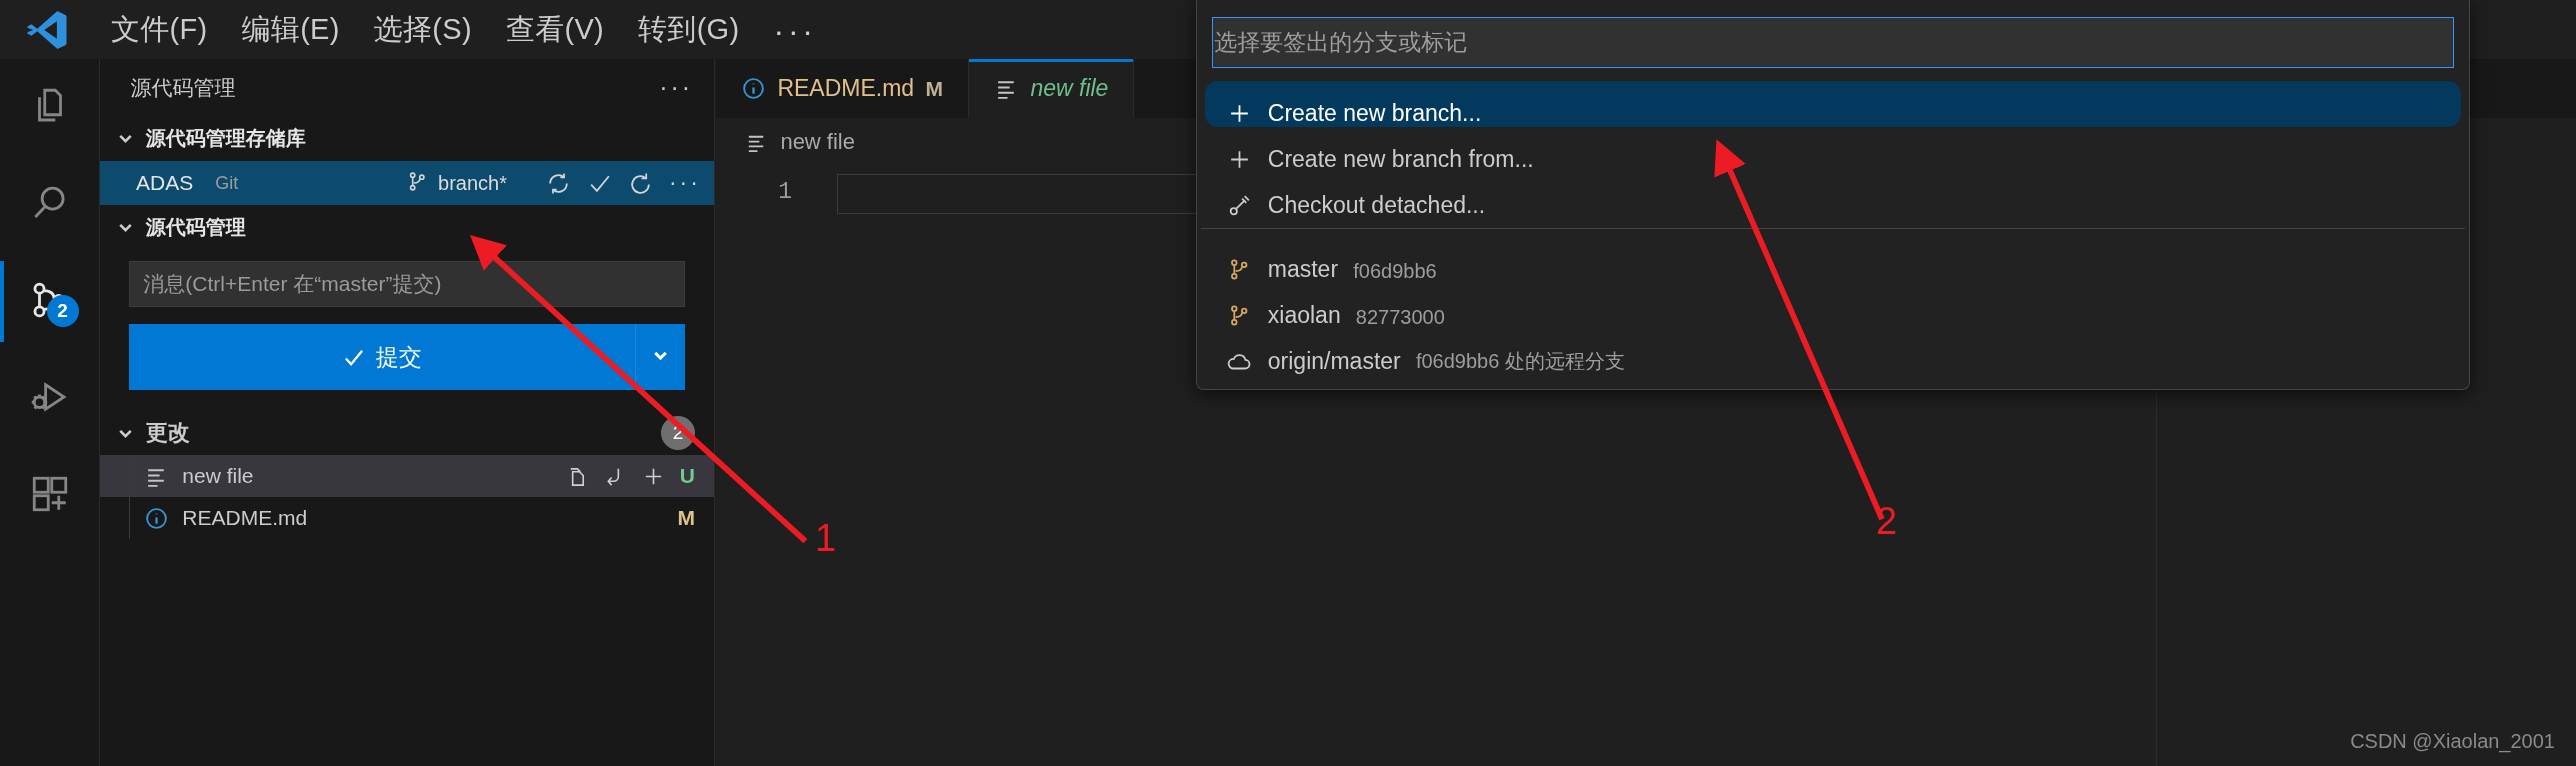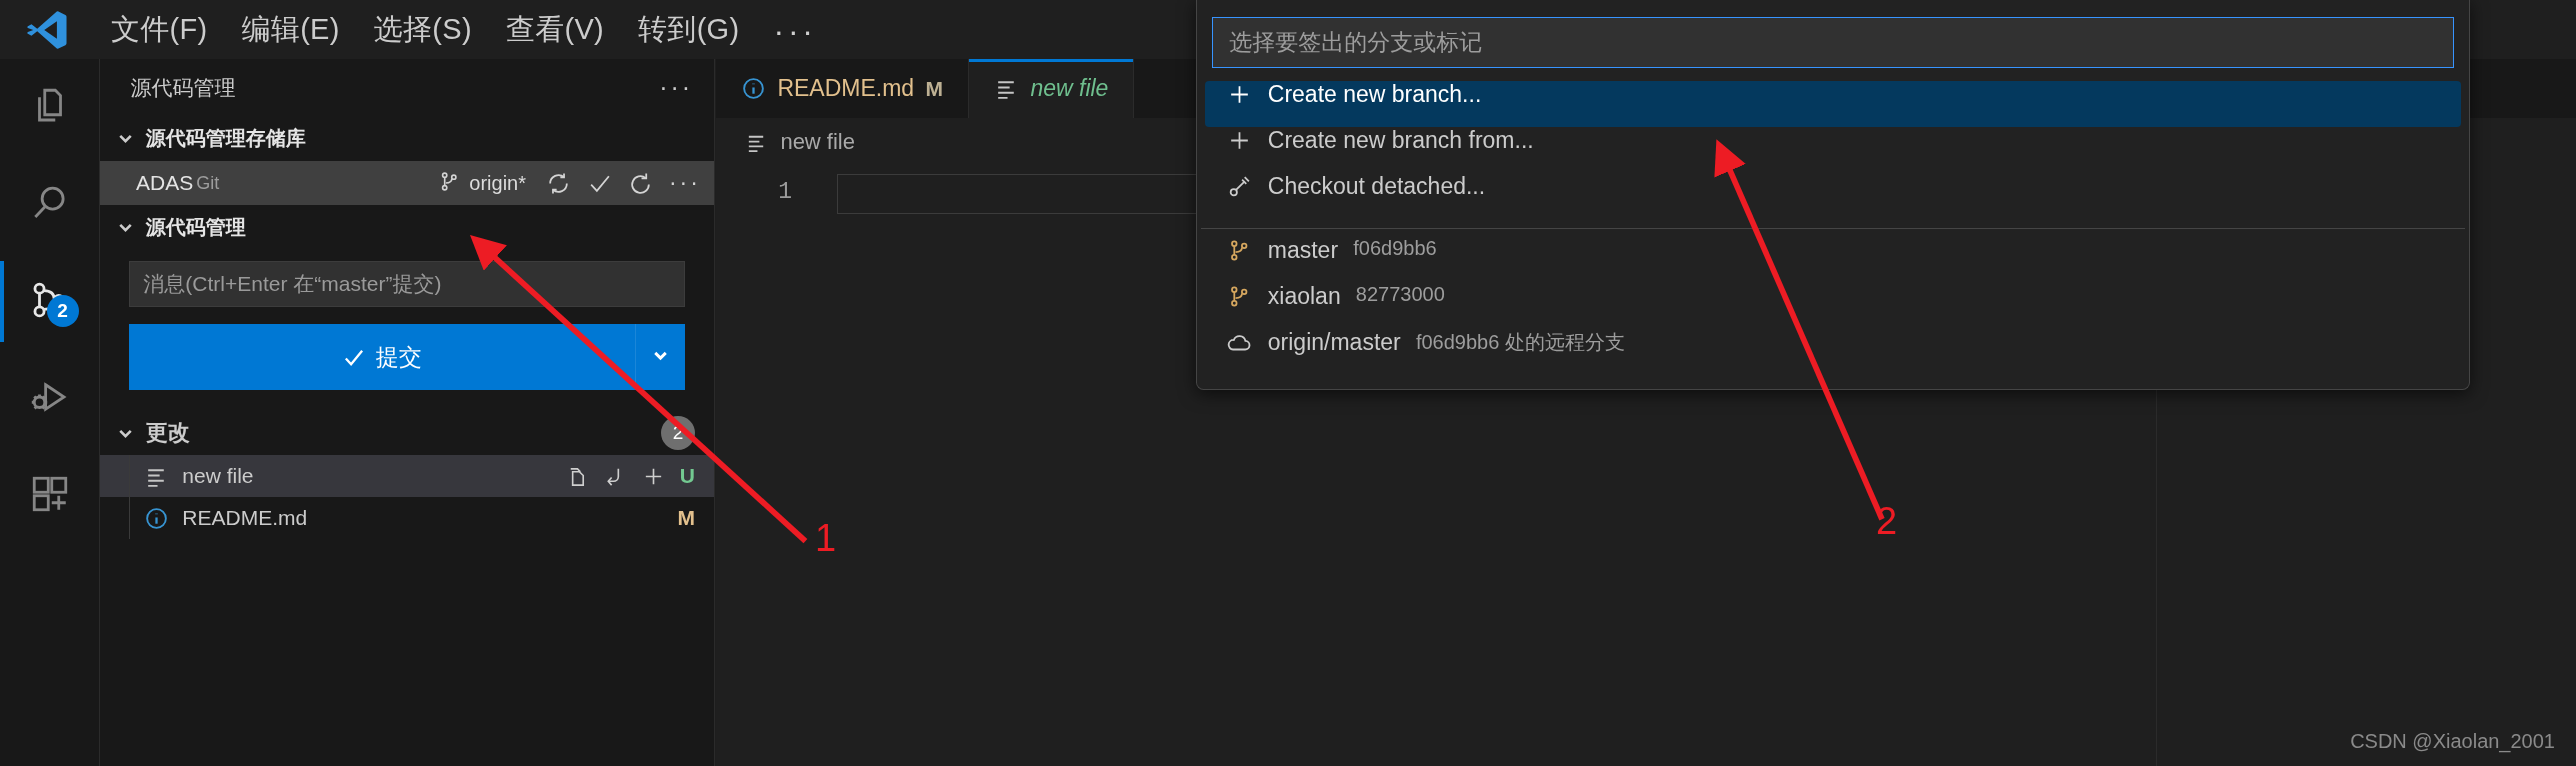--- a/index.html
+++ b/index.html
@@ -59,22 +59,22 @@
   .sb-title .dots { margin-left: auto; font-size: 25px; letter-spacing: 2.9px; color:#cccccc;}
 
   .sec-header {
     height: 45px; display: flex; align-items: center; padding-left: 15.2px;
     color: #e5e5e5; font-size: 20px; font-weight: bold; gap: 9.5px;
   }
   .chev { width: 21px; height: 21px; flex: none; }
   .chev svg { stroke: #cccccc; fill: none; stroke-width: 2; }
 
   .repo-row {
-    height: 44px; background: #404040; display: flex; align-items: center;
-    padding: 0 13.3px 0 36px; gap: 3px;
+    height: 44px; background: #0c4a6e; display: flex; align-items: center;
+    padding: 0 13.3px 0 36px; gap: 22px;
   }
   .repo-name { color: #e4e4e4; font-size: 21px; }
   .repo-type { color: #9d9d9d; font-size: 18px; }
   .repo-branch { margin-left: auto; display: flex; align-items: center; gap: 8.6px; }
   .repo-branch .bname { color: #dcdcdc; font-size: 20px; }
   .repo-icons { display: flex; align-items: center; gap: 16px; margin-left: 17px; }
   .repo-icons .ic { width: 25px; height: 25px; }
   .repo-icons svg { stroke: #d4d4d4; fill: none; stroke-width: 1.7; }
   .repo-icons .dots { color:#d4d4d4; font-size:23px; letter-spacing:2.9px; line-height:.6;}
 
@@ -156,28 +156,28 @@
   
   .quickpick {
     position: absolute; left: 1196px; top: 0; width: 1274px;
     background: #222222; border: 1px solid #454545; border-top: none;
     border-radius: 0 0 7.6px 7.6px; box-shadow: 0 3.8px 17px rgba(0,0,0,.6);
     padding-bottom: 13.3px;
   }
   .qp-input-wrap { padding: 17px 15.2px 11.4px 15.2px; }
   .qp-input {
     height: 51px; background: #313131; border: 1px solid #3794ff;
-    display: flex; align-items: center; padding: 0 16px;
+    display: flex; align-items: center; padding: 0 1px;
     color: #9d9d9d; font-size: 23px;
   }
   .qp-list { padding-top: 1.9px; }
   .qp-item {
-    height: 46px; display: flex; align-items: flex-start; gap: 15.2px;
+    height: 46px; display: flex; align-items: flex-end; gap: 15.2px;
     padding: 0 15.2px 0 21px; margin: 0 7.6px; color: #cccccc; font-size: 23px;
-    border-radius: 4px;
+    border-radius: 13px;
   }
   .qp-item.sel { background: #04395e; color: #ffffff; }
   .qp-item .qpicon { width: 27px; height: 27px; flex: none; display: flex; align-items: center; justify-content: center;}
   .qp-item .qpicon svg { stroke: #cccccc; fill: none; stroke-width: 1.7; }
   .qp-item.sel .qpicon svg { stroke: #ffffff; }
   .qp-item .qpicon.branch svg { stroke: #d6a75f; }
   .qp-desc { color: #9d9d9d; font-size: 20px; }
   .qp-sep { height: 1px; background: #454545; margin: 8.6px 3.8px 8.6px 3.8px; }
 
   
@@ -290,21 +290,21 @@
       <span class="repo-branch">
         <span>
           <svg width="23" height="23" viewBox="0 0 24 24" fill="none" stroke="#d4d4d4" stroke-width="1.7">
             <circle cx="7" cy="5.5" r="2.2"></circle>
               <circle cx="7" cy="18.5" r="2.2"></circle>
               <circle cx="16.5" cy="7.5" r="2.2"></circle>
             <path d="M7 7.7v8.6"></path>
               <path d="M14.4 9c0 3.4-3 4.3-6.2 4.6"></path>
           </svg>
         </span>
-        <span class="bname">origin*</span>
+        <span class="bname">branch*</span>
       </span>
       <span class="repo-icons">
         <span class="ic">
           <svg viewBox="0 0 24 24" width="25" height="25">
             <path d="M20 12a8 8 0 0 1-13.3 6"></path>
               <path d="M4 12a8 8 0 0 1 13.3-6"></path>
             <path d="M17.3 2.5V6h-3.5"></path>
               <path d="M6.7 21.5V18h3.5"></path>
           </svg>
         </span>

